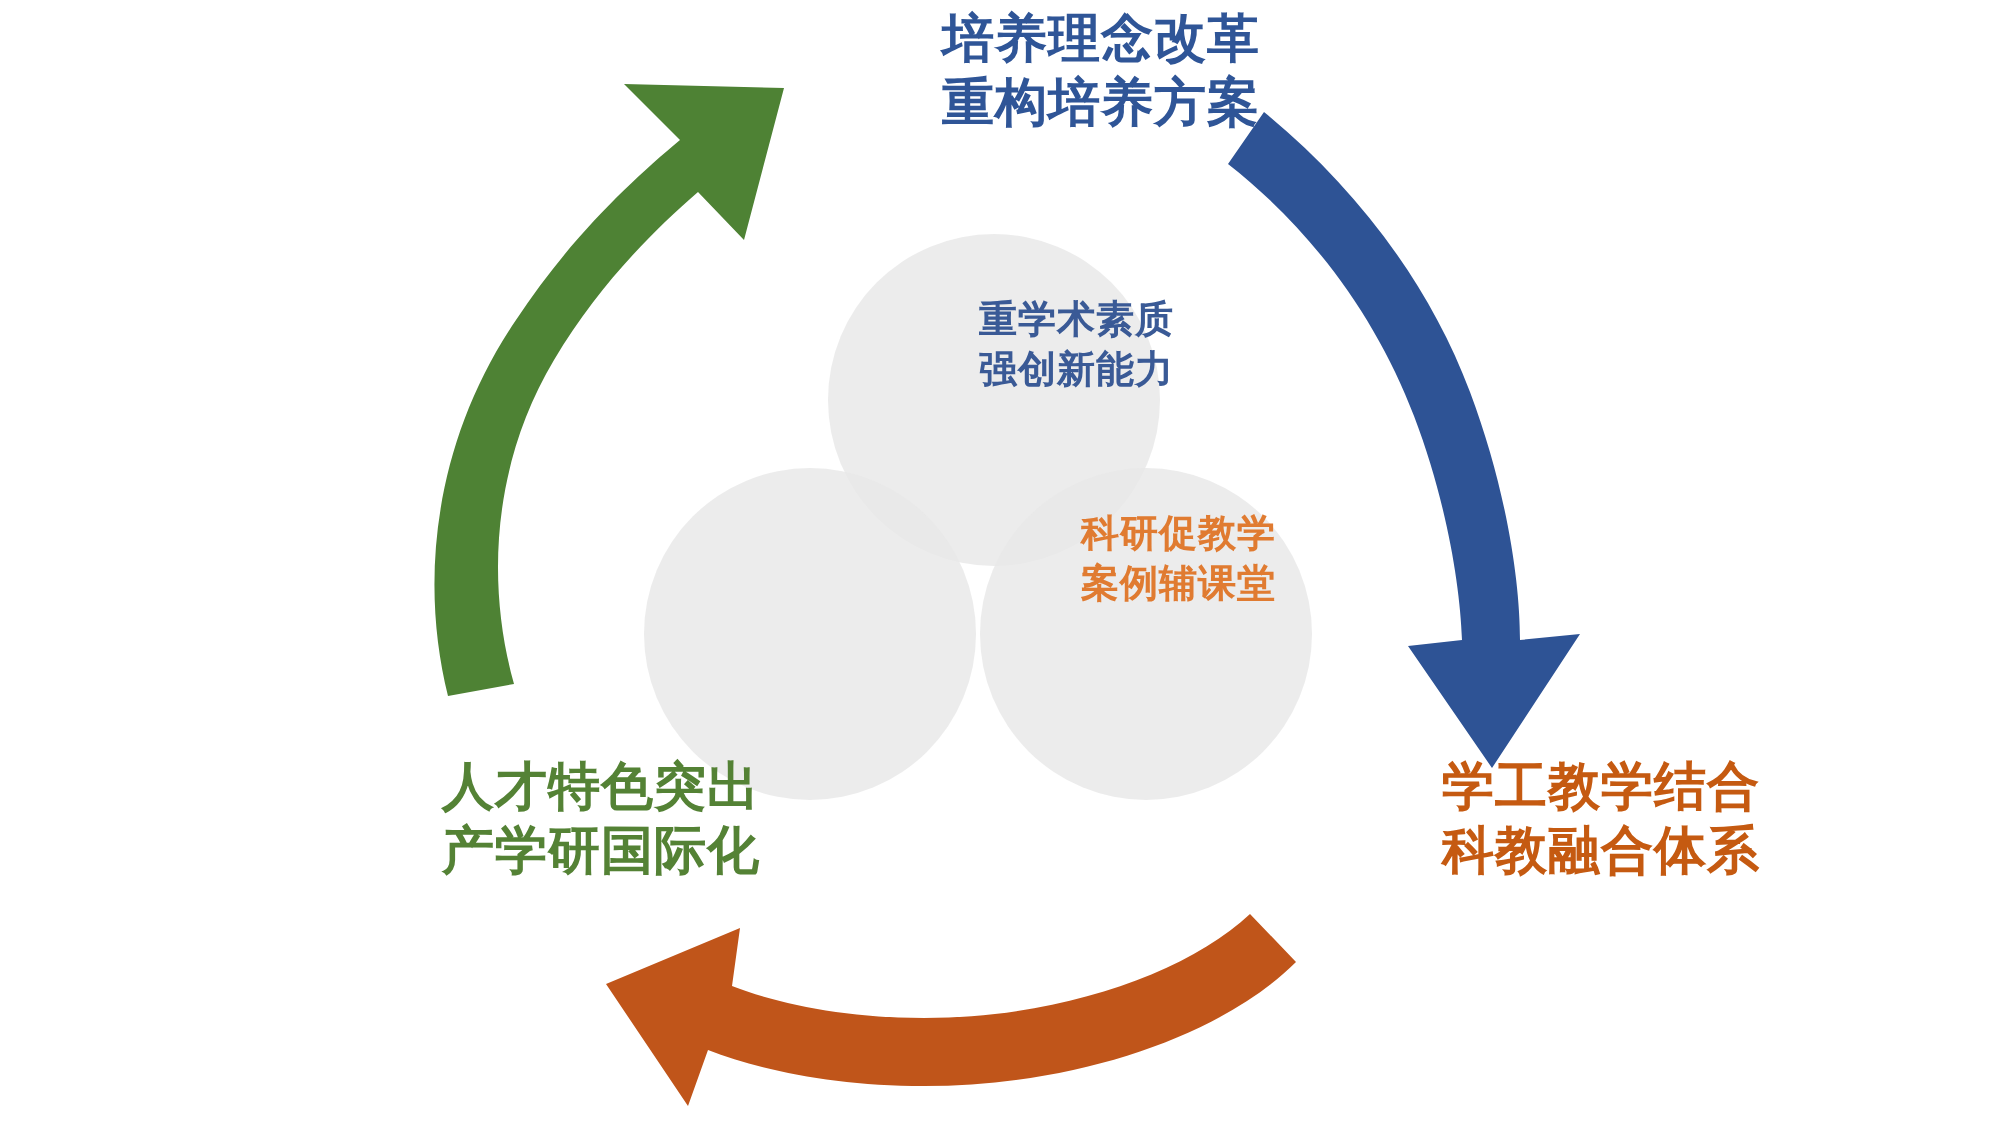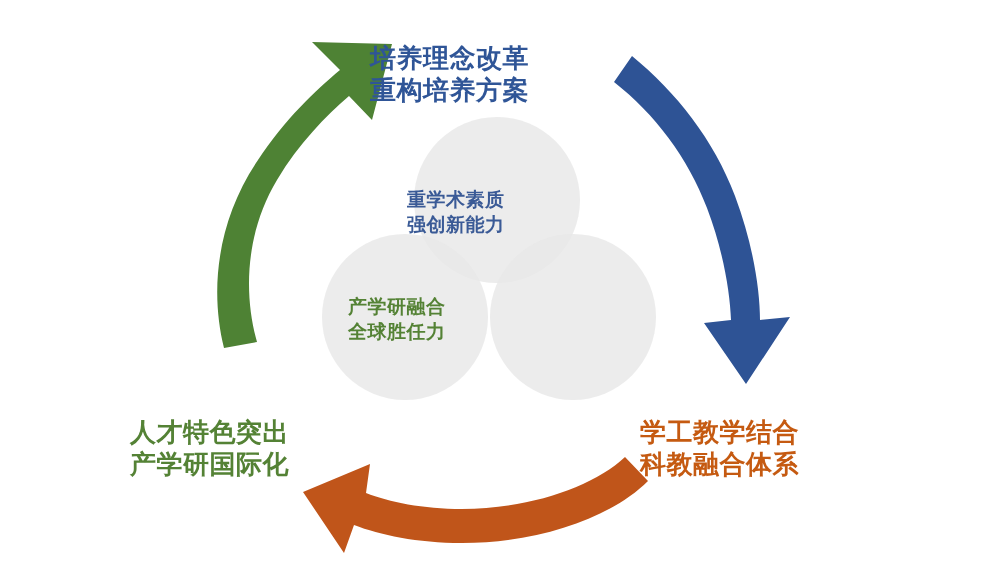--- a/index.html
+++ b/index.html
@@ -22,24 +22,23 @@
     position: absolute;
     left: 0;
     top: 0;
     width: 1000px;
     height: 563px;
   }
   .txt {
     position: absolute;
     font-weight: bold;
     line-height: 1.18;
-    text-align: left;
+    text-align: right;
     white-space: pre-line;
     letter-spacing: 0.5px;
-    margin-top: 39px;
   }
   
   .outer-label {
     font-size: 26px;
     line-height: 1.22;
   }
   #label-top {
     left: 370px;
     top: 4px;
     width: 260px;
@@ -139,17 +138,17 @@
 
   <div class="txt outer-label" id="label-left">人才特色突出
 产学研国际化</div>
 
   <div class="txt outer-label" id="label-right">学工教学结合
 科教融合体系</div>
 
   <div class="txt circle-label" id="circle-text-top">重学术素质
 强创新能力</div>
 
-  <div class="txt circle-label" id="circle-text-left">产学研融合
-全球胜任力</div>
 
+  <div class="txt circle-label" id="circle-text-right">科研促教学
+案例辅课堂</div>
 
 </div>
 
 </body></html>

